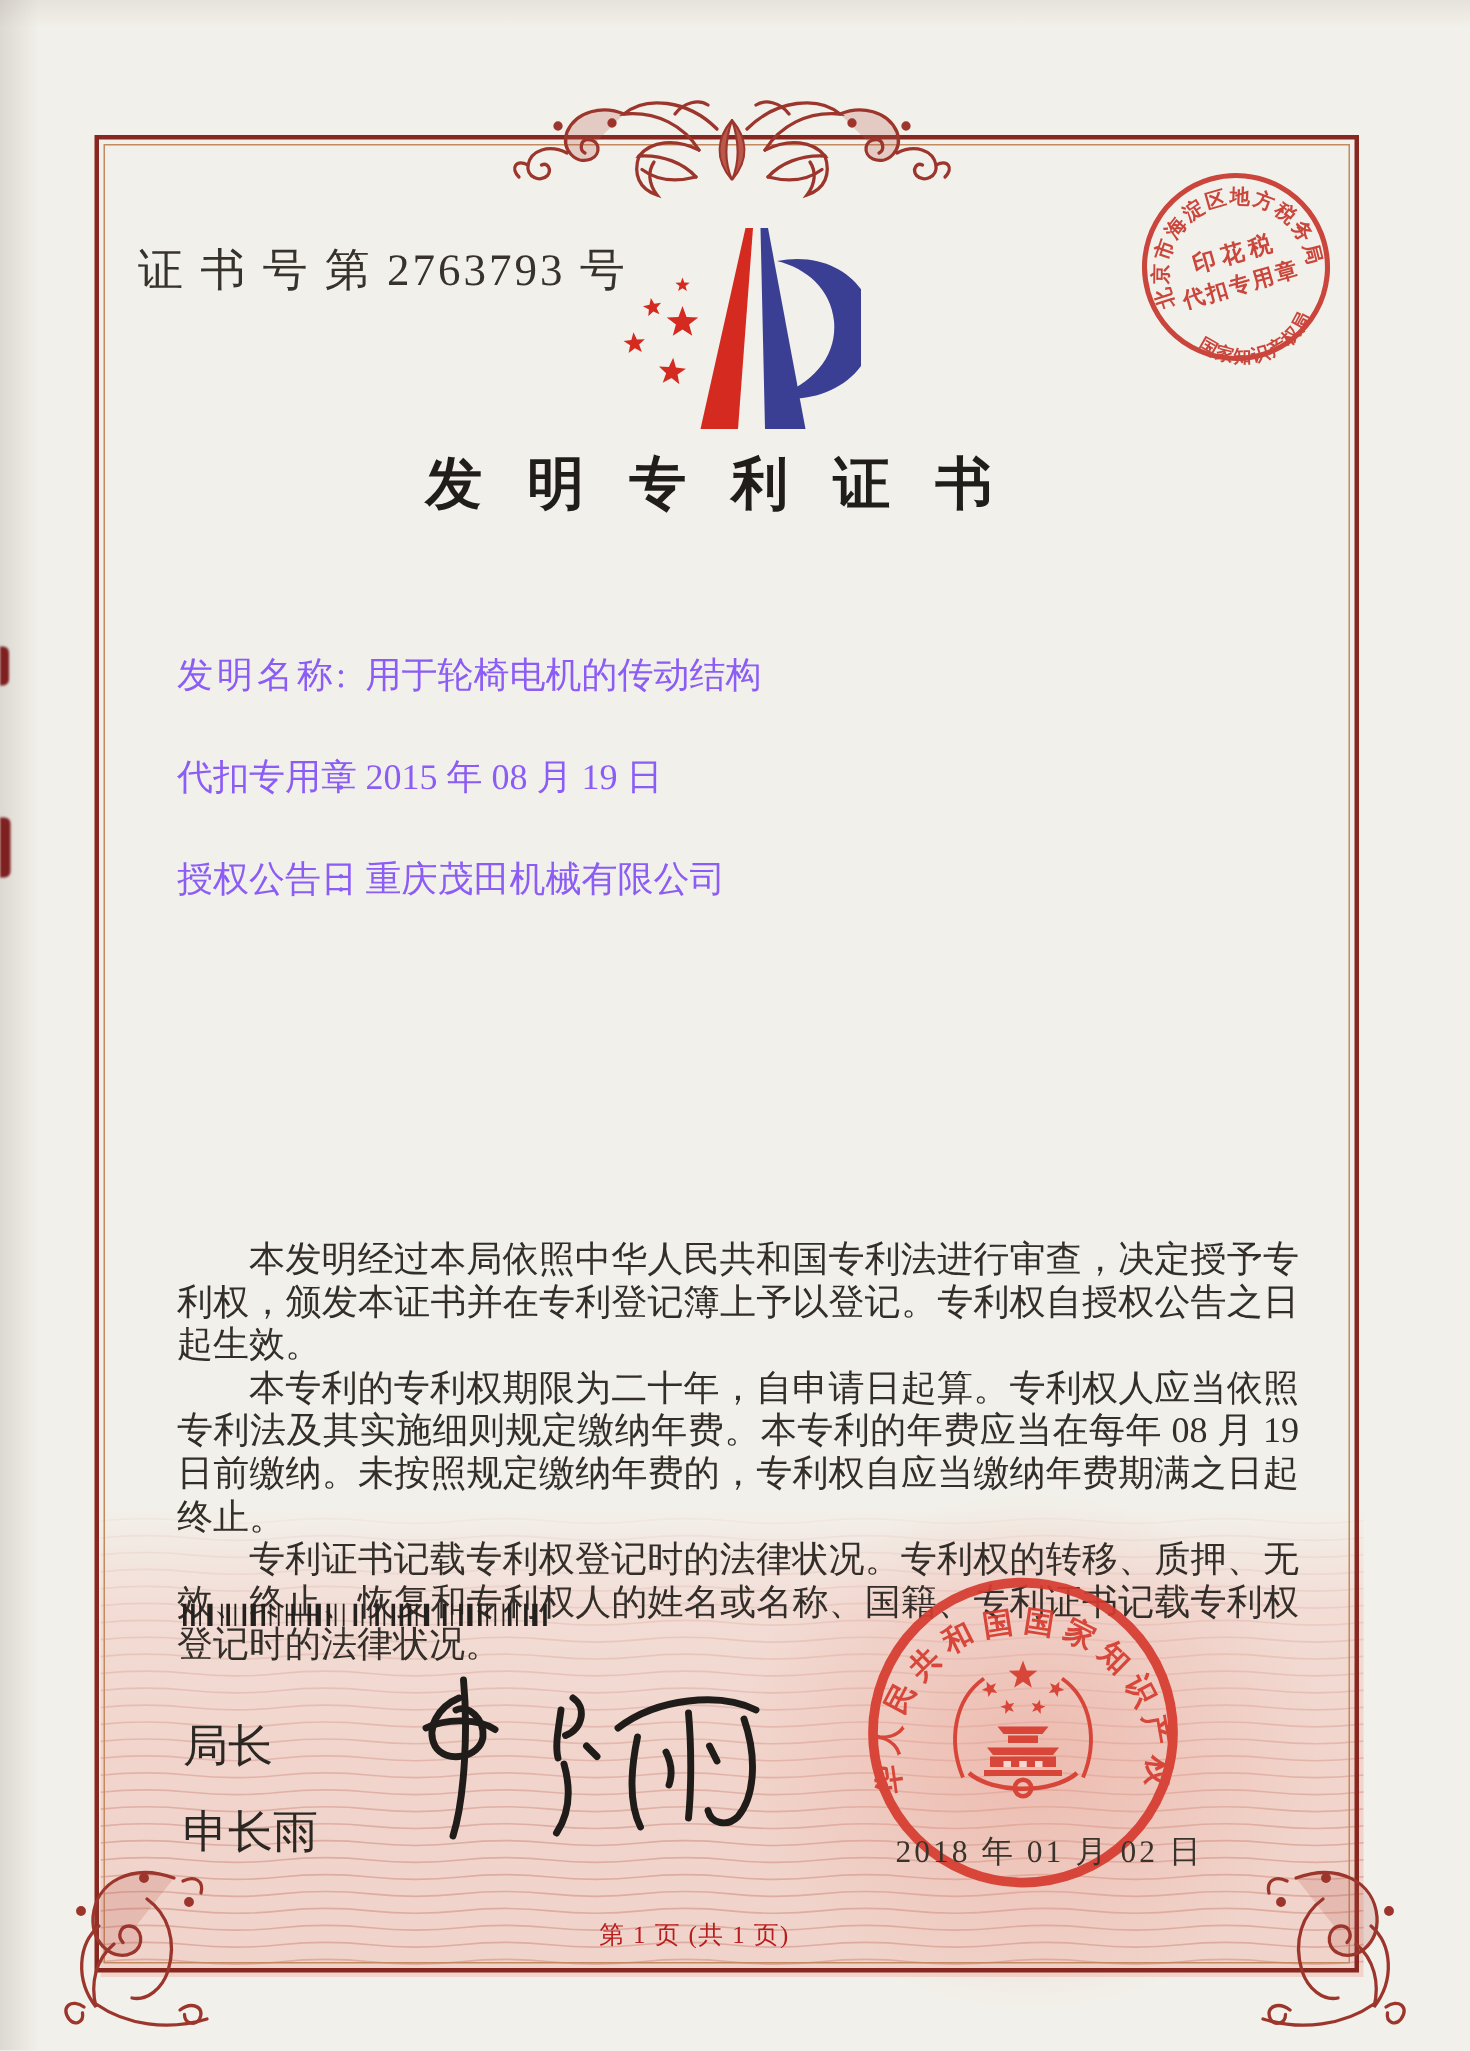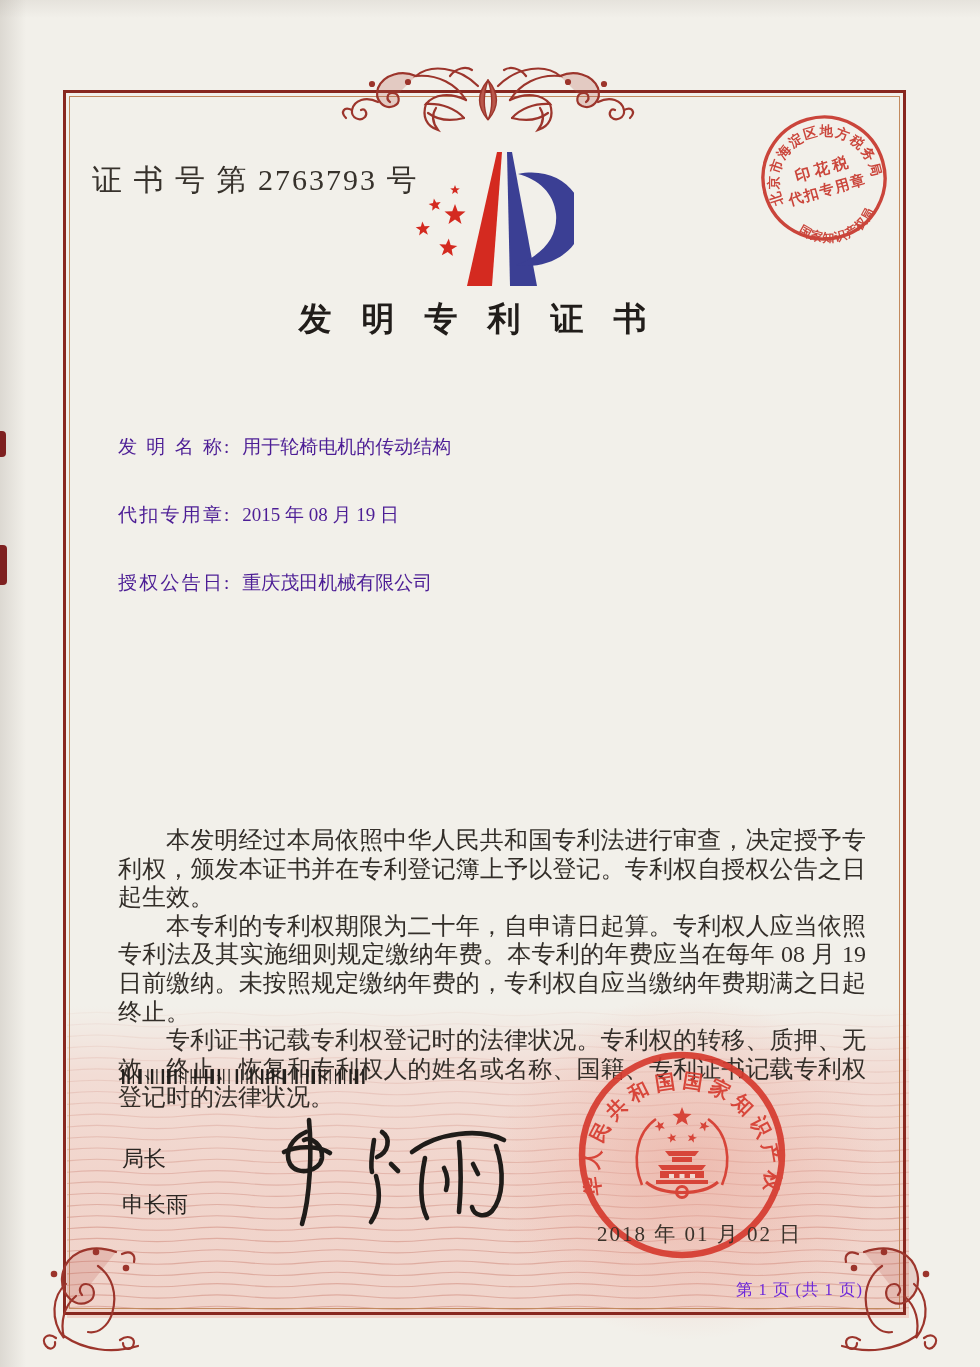--- a/index.html
+++ b/index.html
@@ -27,44 +27,44 @@
   .pink-zone{position:absolute;left:67px;top:1006px;width:842px;height:312px;
     background:linear-gradient(180deg,rgba(242,214,206,0) 0%,rgba(242,214,206,.75) 22%,rgba(241,211,202,.95) 55%,#f0d4cb 100%);}
   .pink-zone svg{position:absolute;left:0;top:0;}
   .seal-glow{position:absolute;left:492px;top:995px;width:390px;height:345px;
     background:radial-gradient(closest-side,rgba(234,166,152,.55),rgba(234,166,152,0));}
 
   .cert-no{position:absolute;left:92px;top:160px;font-size:30px;letter-spacing:2px;color:#37322c;}
 
   .logo{position:absolute;left:406px;top:146px;}
   .title{position:absolute;left:63px;top:297px;width:849px;text-align:center;
-    font-size:33px;font-weight:bold;letter-spacing:30px;color:#211d1a;}
-
-  .fields{position:absolute;left:118px;top:434px;font-size:19px;color:#4c1d95;}
+    font-size:38px;font-weight:bold;letter-spacing:30px;color:#211d1a;}
+
+  .fields{position:absolute;left:118px;top:434px;font-size:24px;color:#8b5cf6;}
   .field-row{height:22px;margin-bottom:46px;white-space:nowrap;}
   .f-label{display:inline-block;width:104px;text-align:justify;text-align-last:justify;}
   .f-colon{margin:0 13px 0 2px;}
 
   .paras{position:absolute;left:118px;top:826px;width:748px;font-size:24px;
     line-height:28.6px;text-align:justify;color:#332e29;}
   .paras p{margin:0;text-indent:2em;}
 
   .barcode{position:absolute;left:121px;top:1069px;width:247px;height:15px;}
 
-  .director{position:absolute;left:122px;top:1144px;font-size:22px;color:#2b2723;}
+  .director{position:absolute;left:122px;top:1144px;font-size:30px;color:#2b2723;}
   .director .name{margin-top:16px;}
   .signature{position:absolute;left:262px;top:1112px;}
 
   .seal{position:absolute;left:565px;top:1038px;}
   .seal-date{position:absolute;left:597px;top:1220px;font-size:21px;letter-spacing:2px;color:#3a332b;}
 
   .tax-stamp{position:absolute;left:738px;top:92px;transform:rotate(-16deg);opacity:.93;}
 
-  .footer{position:absolute;left:63px;top:1279px;width:800px;text-align:right;
-    font-size:16.5px;color:#6d28d9;letter-spacing:1px;}
+  .footer{position:absolute;left:63px;top:1279px;width:800px;text-align:center;
+    font-size:16.5px;color:#b91c1c;letter-spacing:1px;}
 
   .ornament{position:absolute;}
   .orn-top{left:338px;top:56px;}
   .orn-bl{left:36px;top:1238px;}
   .orn-br{left:839px;top:1238px;transform:scaleX(-1);}
 </style>
 </head>
 <body data-name="certificate-page">
 
 <div class="shade-left" data-name="paper-edge-shadow"></div>

